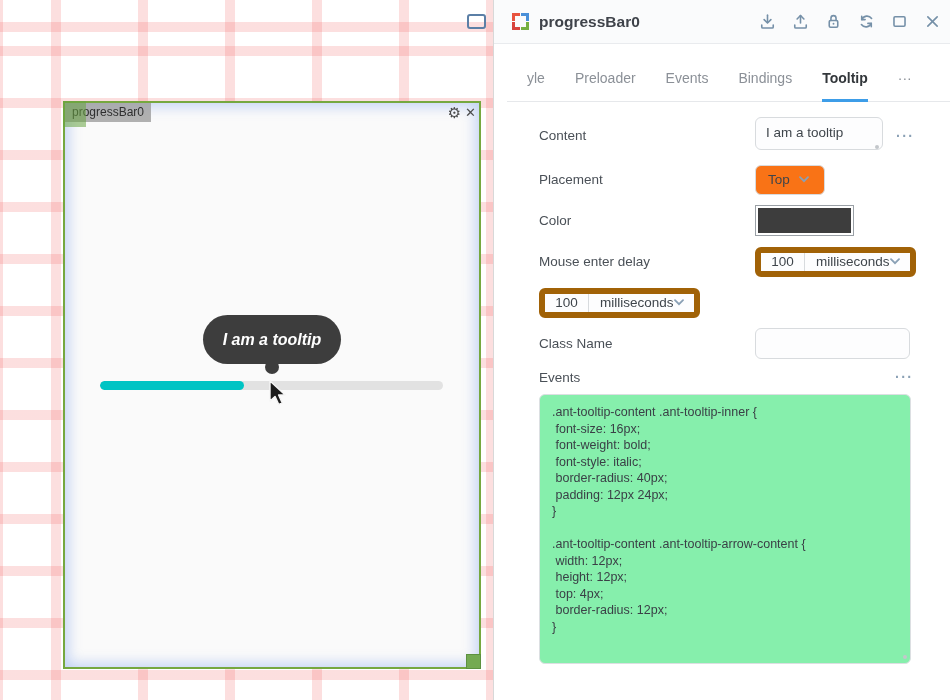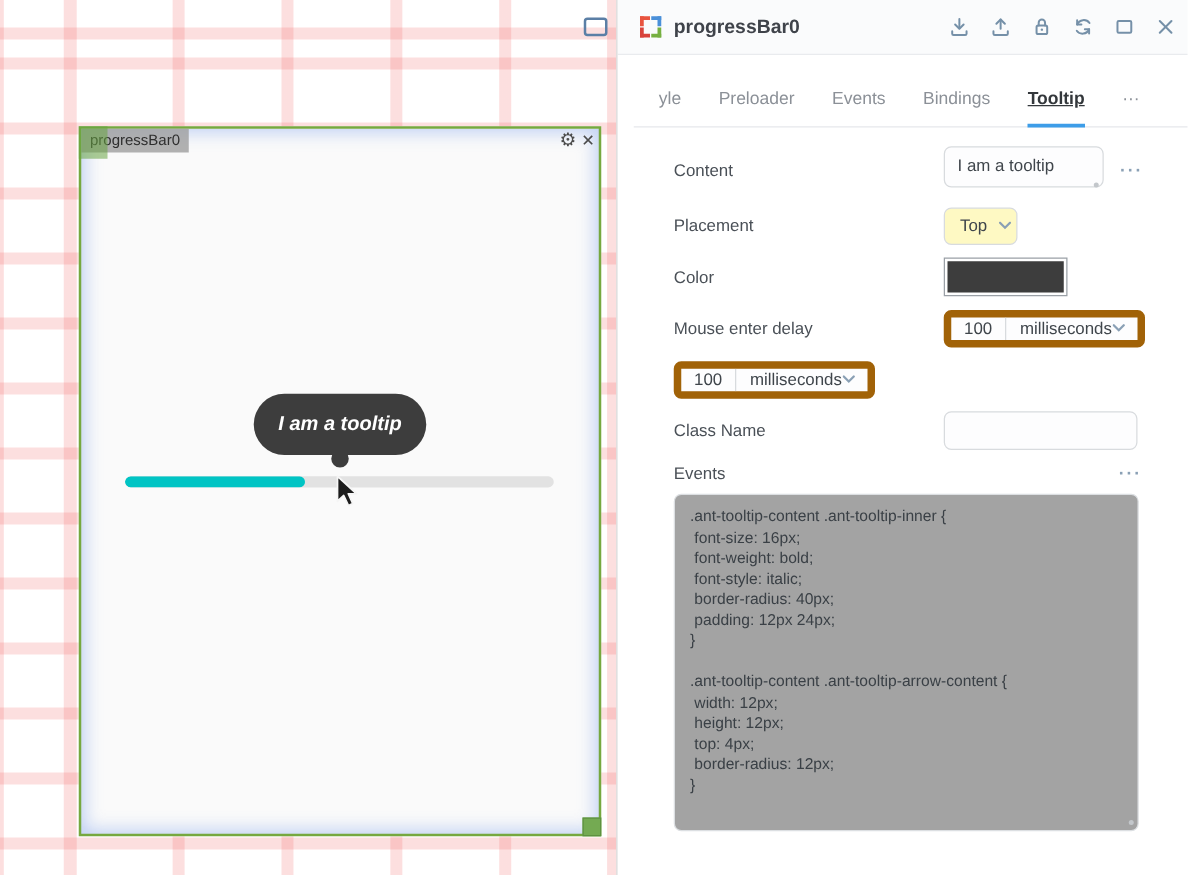--- a/index.html
+++ b/index.html
@@ -78,43 +78,43 @@
 
   .tabs {
     display:flex; gap:30px; align-items:flex-end;
     margin-left:13px; padding:26px 0 0 20px;
     border-bottom:1px solid #e6e8eb;
   }
   .tab {
     font-size:14px; color:#8b9097; padding-bottom:13px; cursor:pointer;
     border-bottom:3px solid transparent; margin-bottom:-1px; white-space:nowrap;
   }
-  .tab.active { color:#33373b; font-weight:bold; border-bottom-color:#3d9de8;text-decoration:underline; }
+  .tab.active { color:#33373b; font-weight:bold; border-bottom-color:#3d9de8; }
 
   .form { padding:15px 38px 0 45px; }
   .row { display:flex; align-items:center; margin-bottom:10px; min-height:31px; }
   .row-label { width:216px; flex:none; font-size:13.5px; color:#4a5057; }
   .ctrl { display:flex; align-items:center; }
 
   .ta-wrap { position:relative; display:inline-block; }
   .ta-wrap::after {
     content:''; position:absolute; right:4px; bottom:5px; width:4px; height:4px;
     border-radius:50%; background:#c3c7cb;
   }
   textarea.content-input {
     width:128px; height:33px; border:1px solid #d8dbde; border-radius:6px;
     background:#fdfdfe; font-family:"Liberation Sans",sans-serif;
     font-size:13.5px; color:#3f454b; padding:7px 10px; resize:none; overflow:hidden; outline:none;
   }
   .more-dots { color:#8aa0b5; font-size:14px; letter-spacing:1.5px; margin-left:13px; cursor:pointer; font-weight:bold; }
 
   .select {
     display:inline-flex; align-items:center; gap:9px; height:30px;
-    border:1px solid #d8dbde; border-radius:6px; background:#fef9c3;
-    padding:0 4px 0 12px; font-size:13.5px; color:#3f454b; cursor:pointer;
+    border:1px solid #d8dbde; border-radius:6px; background:#f97316;
+    padding:0 15px 0 12px; font-size:13.5px; color:#3f454b; cursor:pointer;
   }
   .chev { flex:none; display:block; }
 
   .swatch {
     width:99px; height:31px; border:1px solid #9aa0a6; background:#fff; padding:2px; cursor:pointer;
   }
   .swatch-inner { width:100%; height:100%; background:#3d3d3d; }
 
   .delay-group {
     display:flex; height:30px; border:6px solid #a16207; border-radius:6px;
@@ -136,21 +136,21 @@
   .style-row { display:flex; align-items:center; margin:4px 0 9px; }
   .style-row .more-dots { margin-left:auto; margin-right:2px; }
 
   .code-wrap { position:relative; width:372px; }
   .code-wrap::after {
     content:''; position:absolute; right:4px; bottom:5px; width:4px; height:4px;
     border-radius:50%; background:#c3c7cb;
   }
   .code-box {
     width:372px; height:270px; border:1px solid #dcdfe2; border-radius:6px;
-    background:#a3a3a3; padding:9px 12px; overflow:hidden;
+    background:#86efac; padding:9px 12px; overflow:hidden;
     font-family:"Liberation Sans",sans-serif; font-size:12.5px; line-height:16.5px;
     color:#3a4046; white-space:pre-wrap;
   }
 </style>
 </head>
 <body>
 
 <div class="app">
 
   <div class="canvas">

